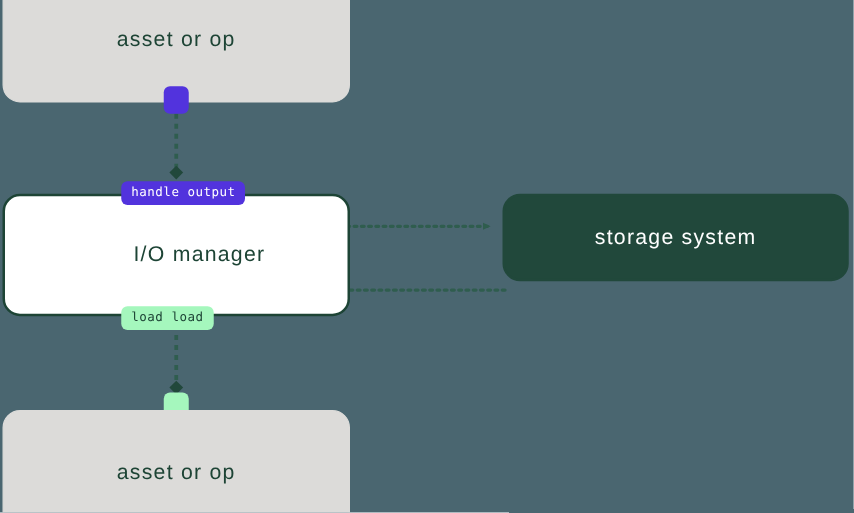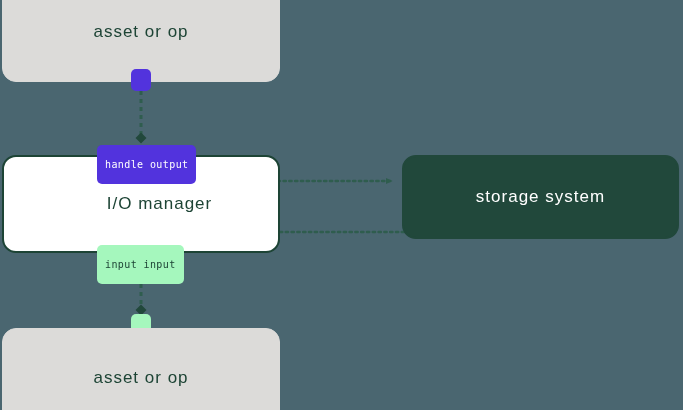--- a/index.html
+++ b/index.html
@@ -54,21 +54,21 @@
   #io-manager {
     left: 2px; top: 155px; width: 278px; height: 98px;
     background: #ffffff;
     border: 2px solid #1d4435;
     padding-left: 37px;
   }
   #io-manager .node-label { color: #1d4435; }
 
   
   #storage-system {
-    left: 402px; top: 155px; width: 277px; height: 84px;
+    left: 402px; top: 155px; width: 277px; height: 70px;
     background: #21483b;
     border: 2px solid #21483b;
   }
   #storage-system .node-label { color: #ffffff; }
 
   
   .handle {
     position: absolute;
     width: 20px;
     height: 22px;
@@ -88,21 +88,21 @@
     position: absolute;
     display: flex;
     align-items: center;
     justify-content: center;
     border-radius: 5px;
     font-family: "DejaVu Sans Mono", "Liberation Mono", monospace;
     font-size: 10px;
     letter-spacing: 0.4px;
     white-space: nowrap;
     height: 19px;
-    padding: 10px 8px;
+    padding: 0 8px;
   }
   #label-handle-output {
     left: 97px; top: 145px;
     background: #5233dd;
     color: #ffffff;
   }
   #label-load-input {
     left: 97px; top: 245px;
     background: #a5f7bd;
     color: #1d4435;
@@ -153,16 +153,16 @@
 
   <div class="node asset-node" id="asset-bottom">
     <span class="node-label">asset or op</span>
   </div>
 
   <div class="edge-label" id="label-handle-output">
     <span>handle output</span>
   </div>
 
   <div class="edge-label" id="label-load-input">
-    <span>input input</span>
+    <span>load load</span>
   </div>
 
 </div>
 
 </body></html>

